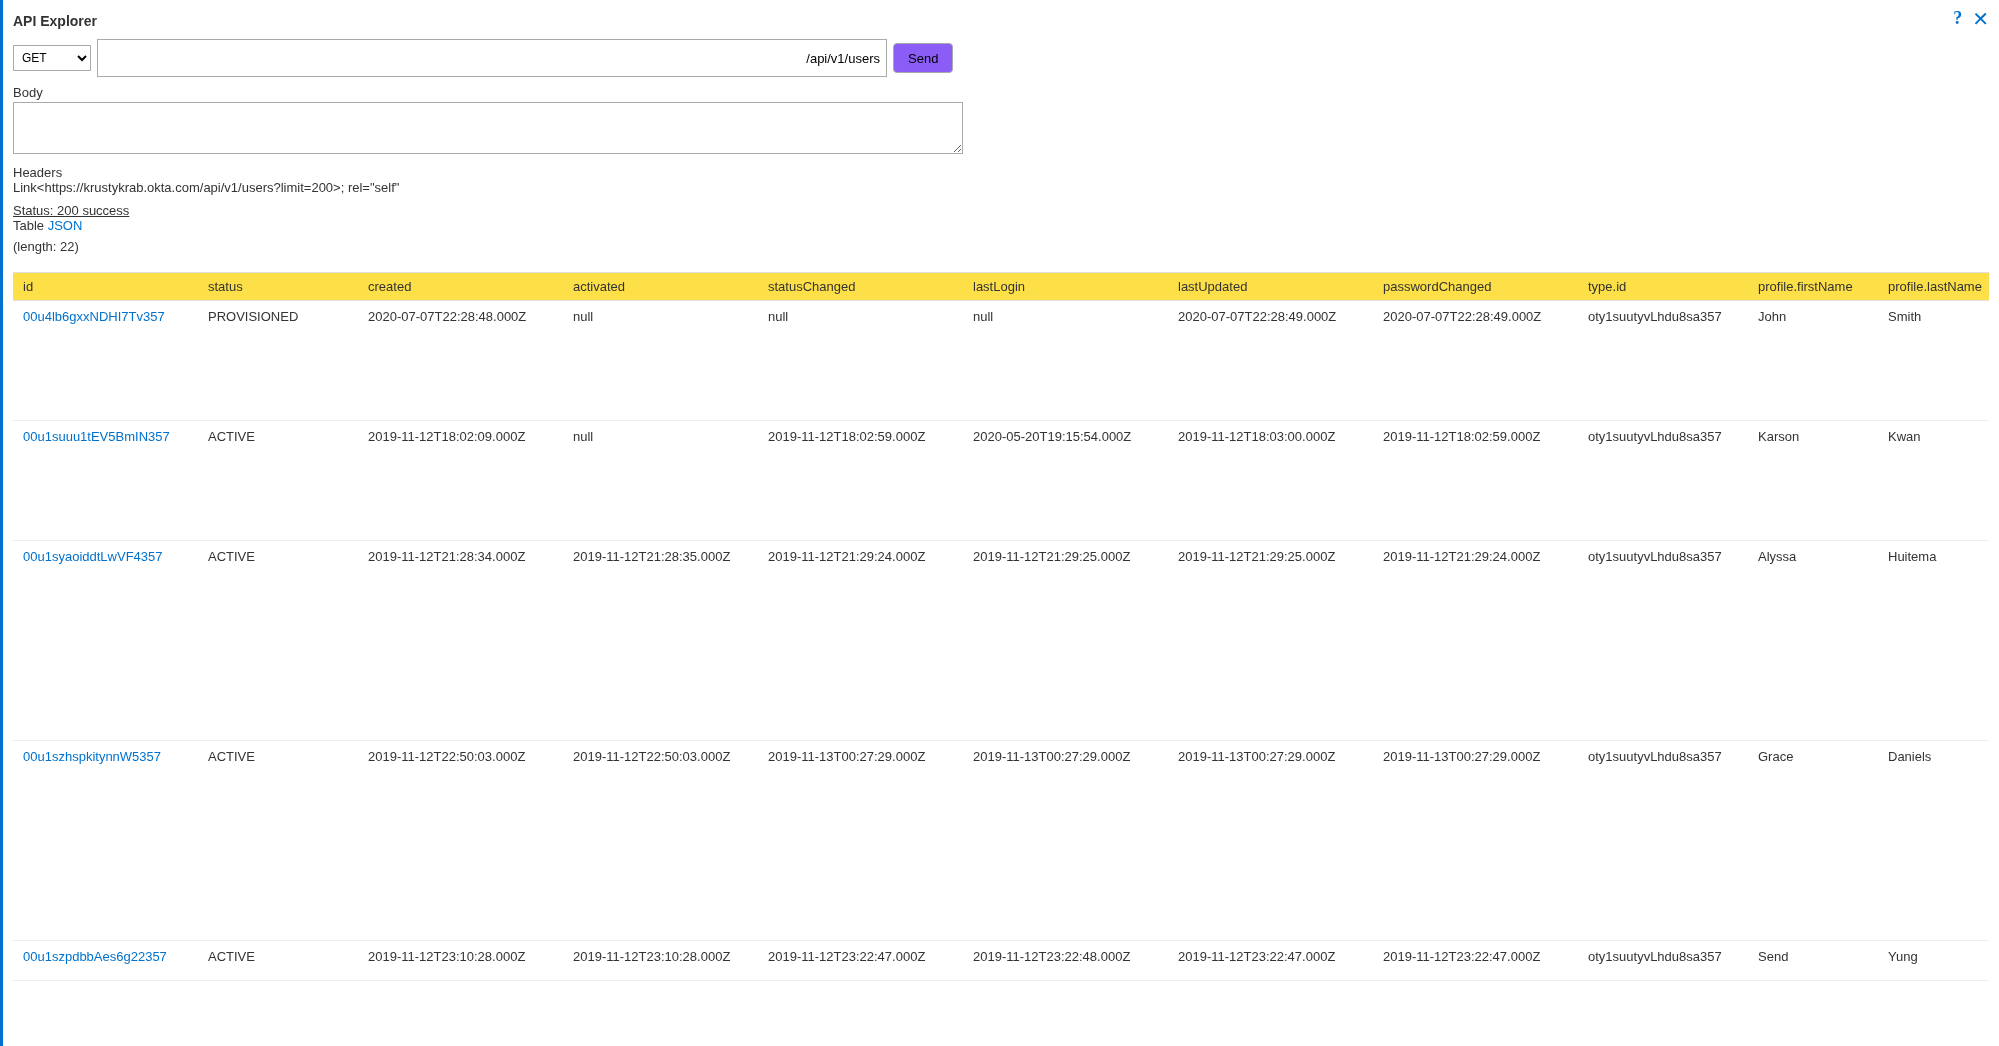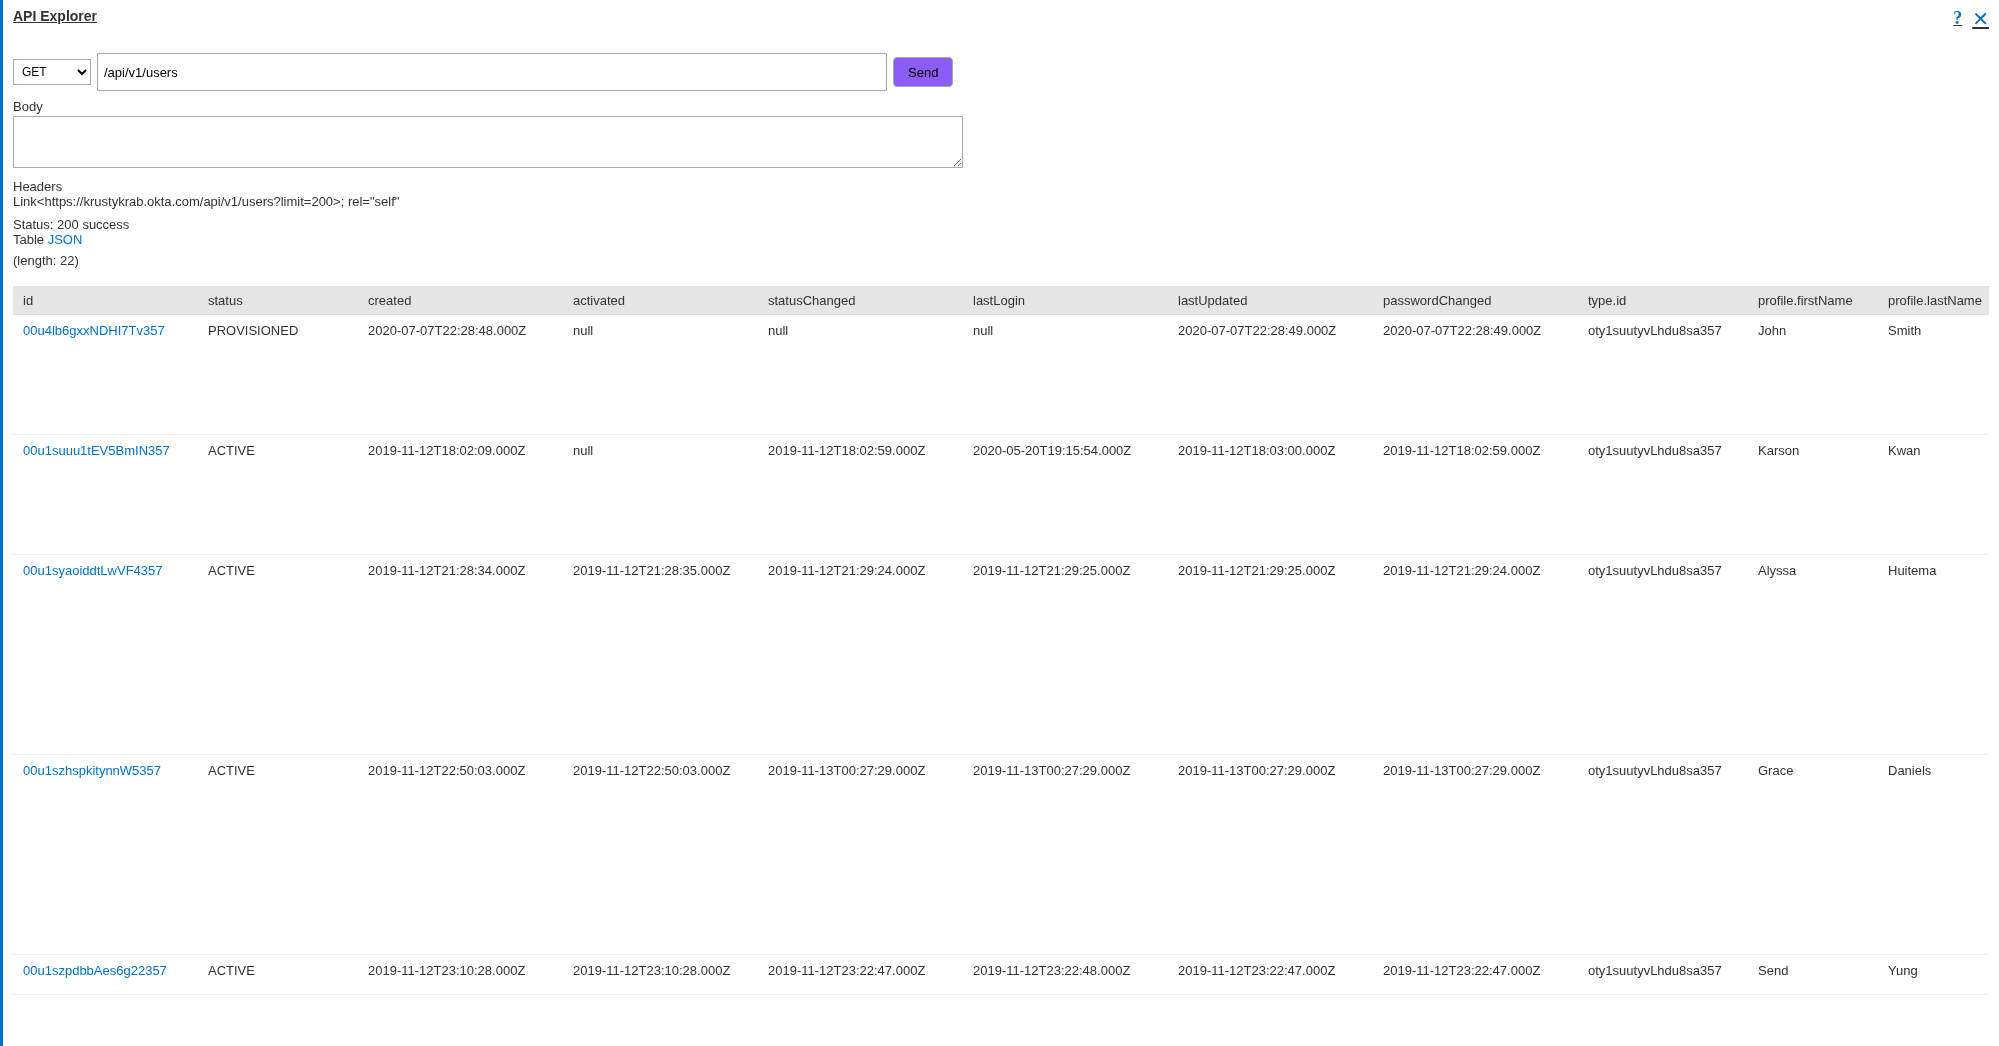--- a/index.html
+++ b/index.html
@@ -10,23 +10,22 @@
     background: #fff;
     border-left: 3px solid #0072ce;
     padding: 8px 10px 0 10px;
     width: 1999px;
     min-height: 1046px;
     overflow: hidden;
   }
   .top-row {
     display: flex;
     justify-content: space-between;
-    align-items: flex-start;
-    margin-bottom: 24px;
-    text-decoration: underline;
+    align-items: flex-end;
+    margin-bottom: 10px;
   }
   .title { font-weight: 600; font-size: 14px; }
   .top-icons { display: flex; gap: 10px; align-items: center; font-size: 18px; }
   .top-icons span { cursor: pointer; }
   .help-icon { color: #0072ce; font-weight: bold; font-family: Georgia, serif; }
   .close-icon { color: #0072ce; font-weight: 400; font-size: 20px; line-height: 1; }
   .req-row { display: flex; gap: 6px; align-items: center; margin-bottom: 8px; }
   select.method {
     border: 1px solid #aaa;
     height: 26px;
@@ -34,20 +33,21 @@
     font-size: 12px;
     background: #fff;
     width: 78px;
   }
   input.url {
     border: 1px solid #aaa;
     height: 26px;
     padding: 18px 6px;
     font-size: 13px;
     width: 790px;
+    text-align: right;
   }
   button.send {
     border: 1px solid #aaa;
     border-radius: 4px;
     background: #8b5cf6;
     height: 30px;
     padding: 0 14px;
     font-size: 13px;
     cursor: pointer;
   }
@@ -57,37 +57,37 @@
     width: 950px;
     height: 52px;
     resize: both;
     font-family: inherit;
     font-size: 13px;
     padding: 4px;
     margin-bottom: 8px;
   }
   .headers-label { font-size: 13px; }
   .headers-line { font-size: 13px; margin-bottom: 8px; }
-  .status-line { font-size: 13px; }
+  .status-line { font-size: 13px; text-decoration: underline; }
   .view-line { font-size: 13px; margin-bottom: 6px; }
   .view-line a { color: #0072ce; text-decoration: none; }
   .length-line { font-size: 13px; margin-bottom: 18px; }
   .table-wrap { overflow-x: auto; width: 100%; }
   table { border-collapse: collapse; width: 100%; table-layout: fixed; }
   th, td {
     text-align: left;
     padding: 6px 10px;
     font-size: 13px;
     font-weight: 400;
     white-space: nowrap;
     overflow: hidden;
     text-overflow: ellipsis;
   }
   thead th {
-    background: #e5e5e5;
+    background: #fde047;
     border-top: 1px solid #e0e0e0;
     border-bottom: 1px solid #e0e0e0;
     font-weight: 400;
     color: #333;
   }
   tbody tr { border-bottom: 1px solid #eee; }
   tbody td { vertical-align: top; padding-top: 8px; padding-bottom: 8px; margin-top: 6px; }
   tbody tr.h1 td { height: 120px; }
   tbody tr.h2 td { height: 120px; }
   tbody tr.h3 td { height: 200px; }

